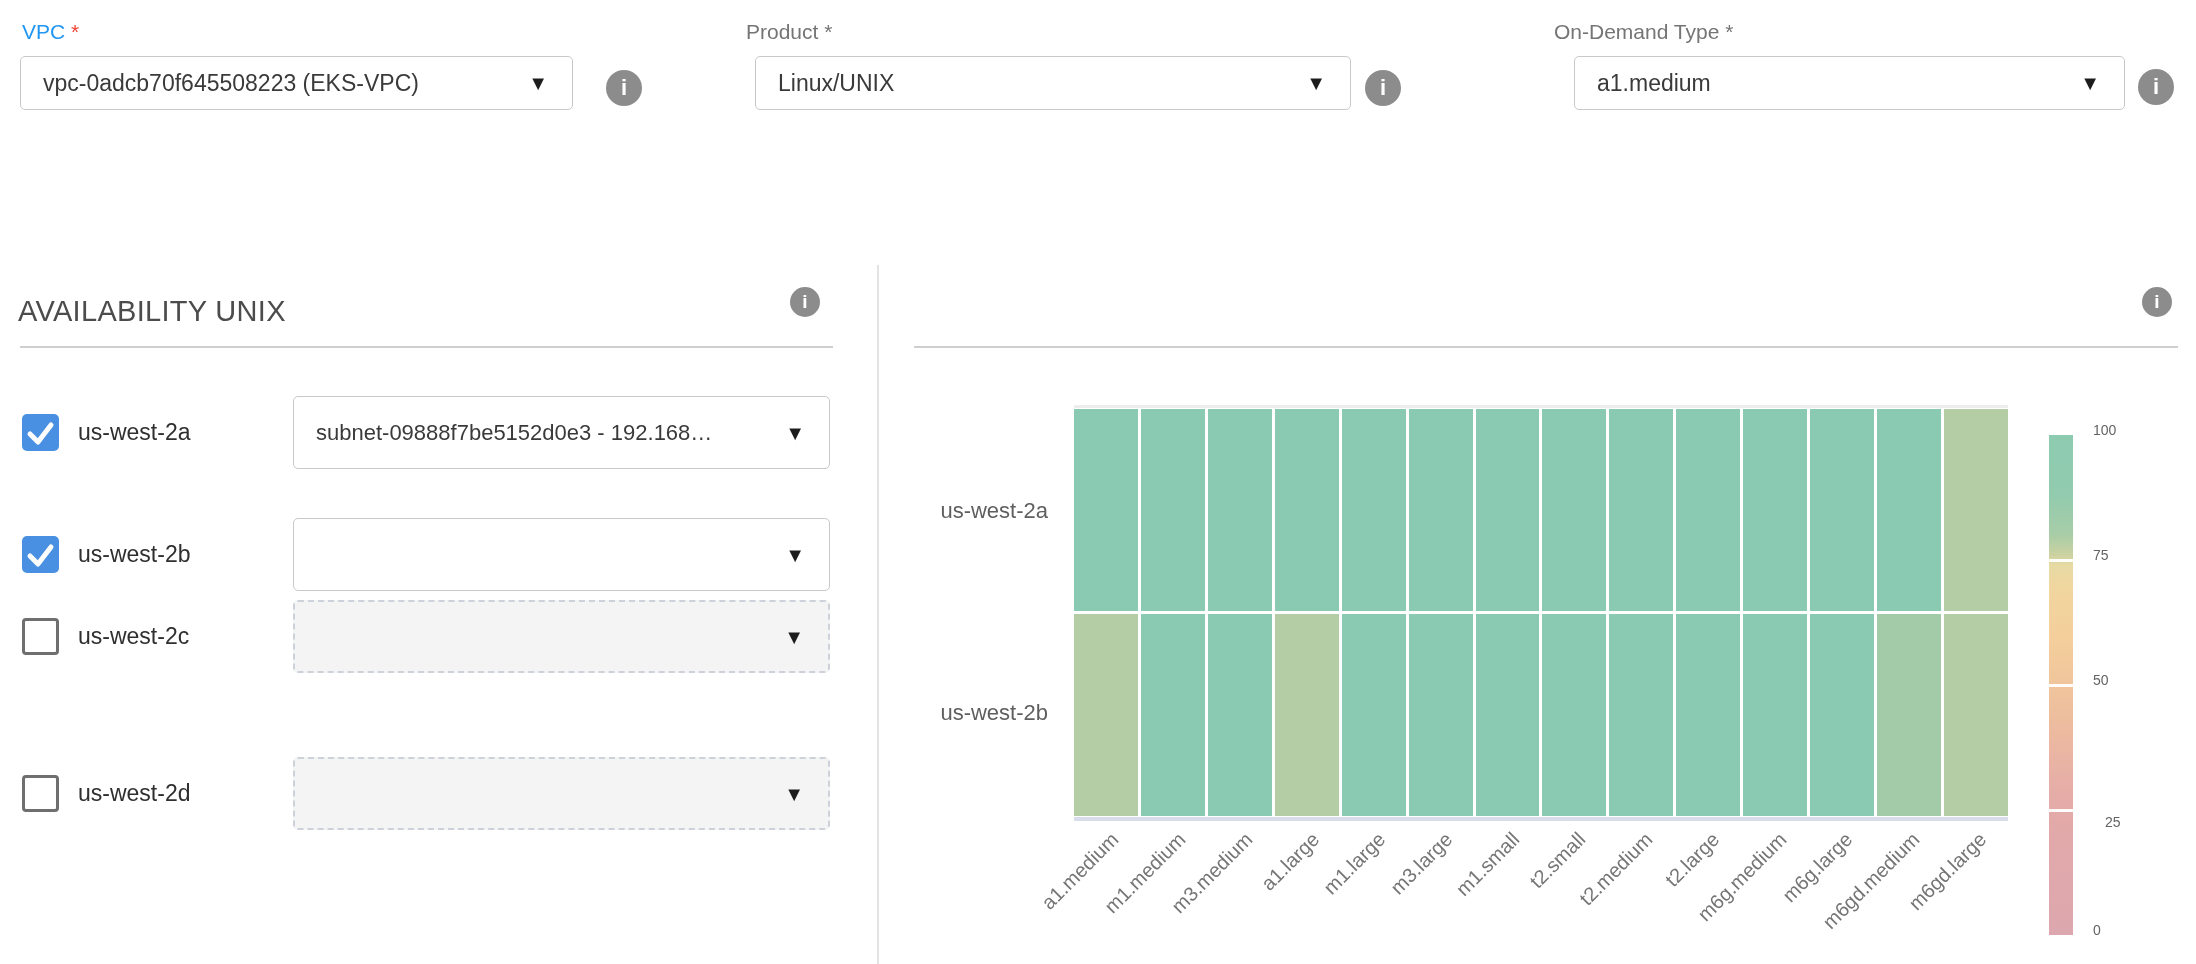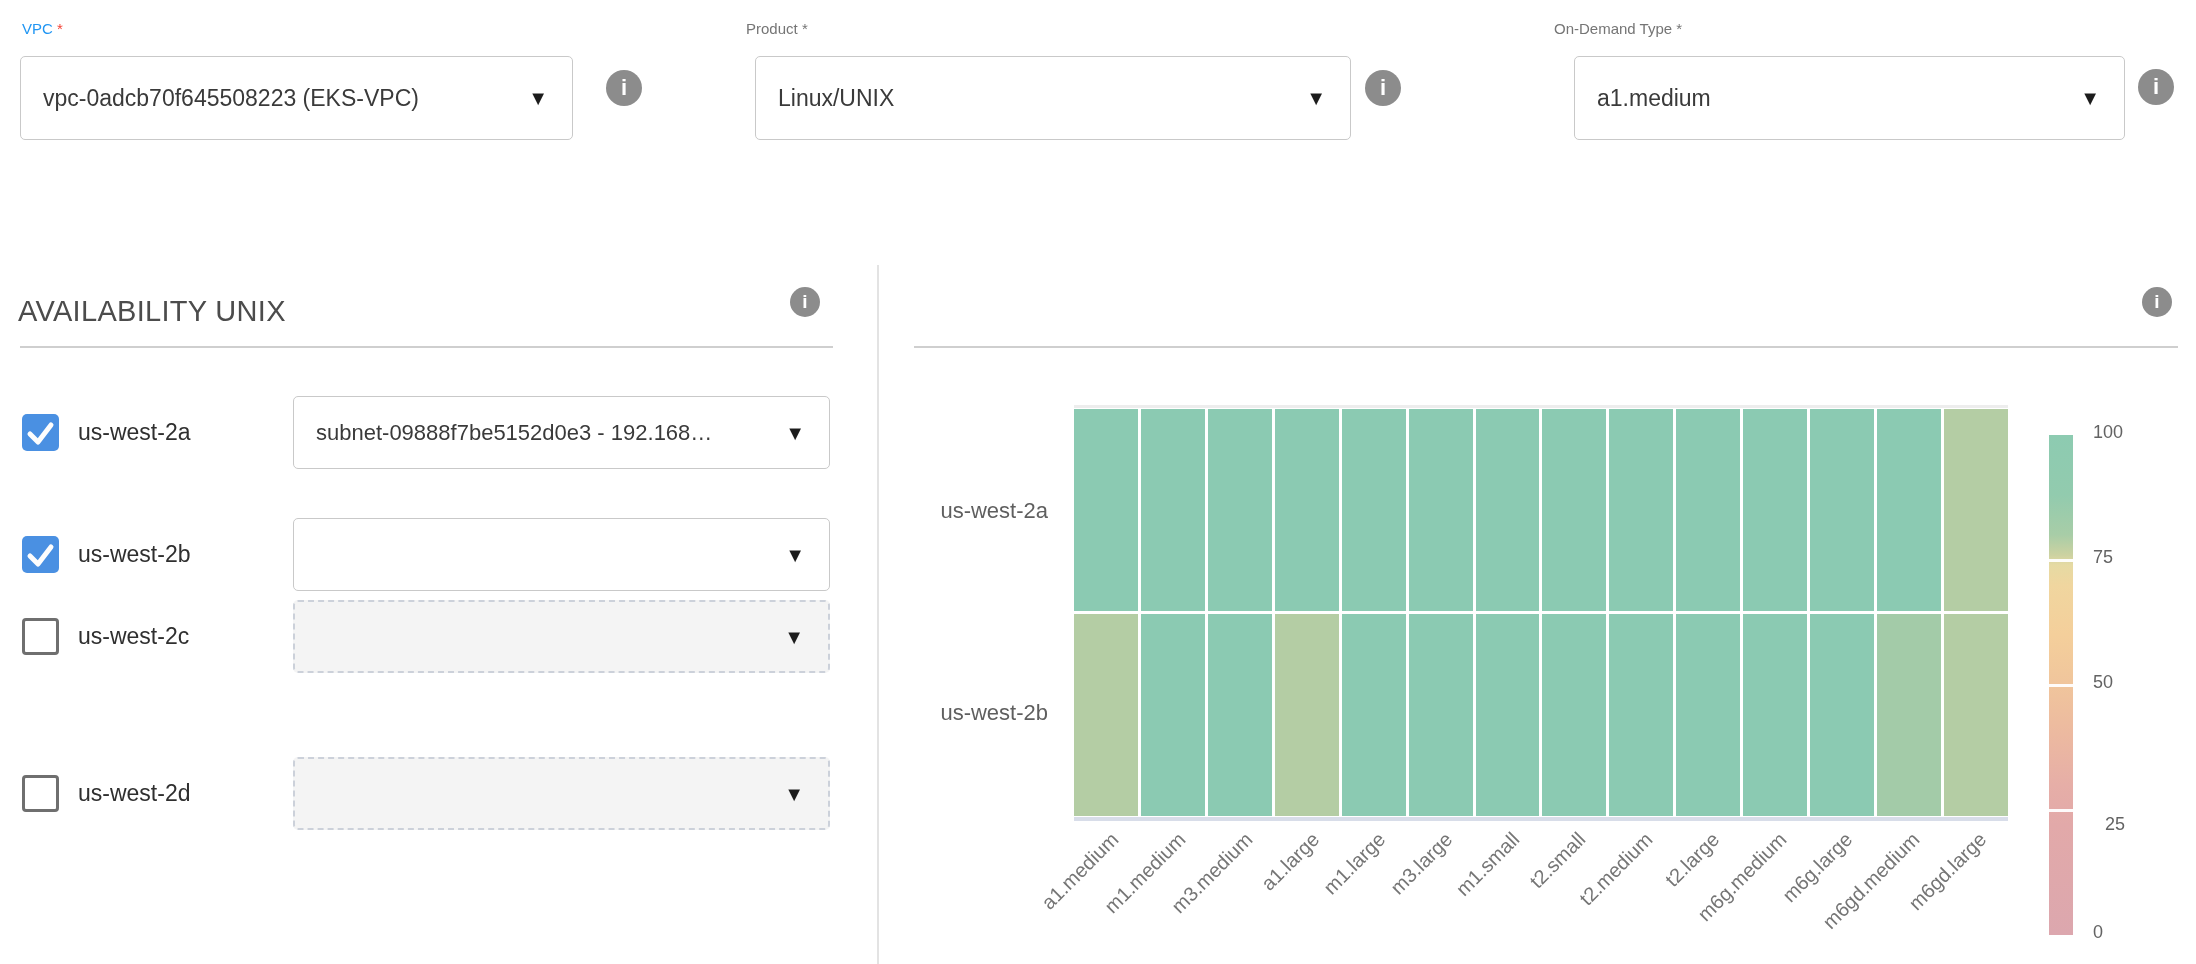--- a/index.html
+++ b/index.html
@@ -1,21 +1,21 @@
 <!DOCTYPE html>
 <html><head>
 <meta charset="utf-8">
 <style>
   html,body{margin:0;padding:0;background:#fff;}
   #app{position:relative;width:2196px;height:964px;background:#ffffff;overflow:hidden;
        font-family:"Liberation Sans",sans-serif;}
-  .field-label{position:absolute;font-size:15px;color:#757575;white-space:nowrap;}
+  .field-label{position:absolute;font-size:21px;color:#757575;white-space:nowrap;}
   .vpc-name{color:#2196f3;}
   .req-red{color:#f44336;}
-  .select{position:absolute;height:84px;background:#fff;border:1.5px solid #c9c9c9;border-radius:5px;
+  .select{position:absolute;height:54px;background:#fff;border:1.5px solid #c9c9c9;border-radius:5px;
           display:flex;align-items:center;padding:0 64px 0 22px;box-sizing:border-box;
           font-size:23px;color:#3a3a3a;cursor:pointer;}
   .select-value{white-space:nowrap;overflow:hidden;text-overflow:ellipsis;}
   .caret{position:absolute;right:24px;top:50%;transform:translateY(-50%);
          font-size:20px;color:#1c1c1c;line-height:1;}
   .info{position:absolute;width:36px;height:36px;border-radius:50%;background:#8c8c8c;color:#fff;
         display:flex;align-items:center;justify-content:center;font-size:22px;font-weight:bold;cursor:pointer;}
   .info.small{width:30px;height:30px;font-size:19px;}
   .section-title{position:absolute;font-size:29px;color:#4c4c4c;letter-spacing:0.3px;white-space:nowrap;}
   .hr{position:absolute;height:2px;background:#cfcfcf;}
@@ -31,21 +31,21 @@
   .hm-grid{position:absolute;left:1074px;top:409px;width:934px;height:407px;background:#fff;
            display:grid;grid-template-columns:repeat(14,1fr);grid-template-rows:1fr 1fr;gap:3px;}
   .hm-cell{width:100%;height:100%;}
   .hm-topline{position:absolute;left:1074px;top:405px;width:934px;height:3px;background:#ededed;}
   .hm-bottomline{position:absolute;left:1074px;top:817px;width:934px;height:4px;background:#d8dde9;}
   .hm-rowlabel{position:absolute;left:898px;width:150px;text-align:right;font-size:22px;color:#5f5f5f;}
   .hm-collabel{position:absolute;top:828px;width:220px;text-align:right;font-size:20px;color:#757575;
                transform:rotate(-45deg);transform-origin:100% 0;white-space:nowrap;}
   .cbar{position:absolute;left:2049px;top:435px;width:24px;height:500px;}
   .cbar-tick{position:absolute;left:2049px;width:24px;height:3px;background:#ffffff;opacity:0.95;}
-  .cbar-label{position:absolute;left:2093px;font-size:18px;color:#636363;}
+  .cbar-label{position:absolute;left:2093px;font-size:14px;color:#636363;}
 </style>
 </head>
 <body>
 
 <div id="app">
 
   <div class="field-label" style="left:22px;top:20px;">
     <span class="vpc-name">VPC</span>
     <span class="req-red">*</span>
   </div>

